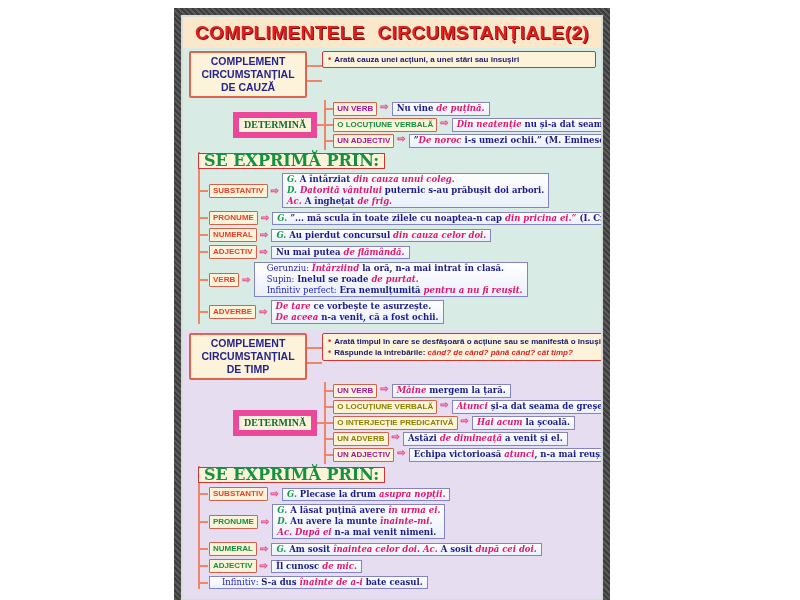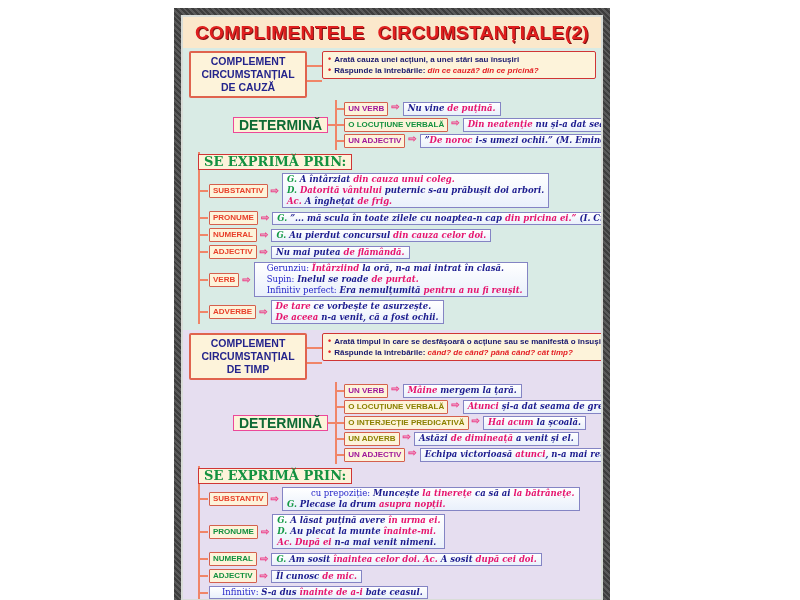--- a/index.html
+++ b/index.html
@@ -24,51 +24,51 @@
   .hdr{width:114px;flex:0 0 auto;background:#fdf3da;border:2px solid #e0634e;border-radius:2px;
        text-align:center;color:#24248c;font-weight:bold;font-size:10.5px;line-height:13px;padding:2px 0;}
   .hconn{width:15px;flex:0 0 auto;position:relative;align-self:stretch;}
   .hconn::before,.hconn::after{content:"";position:absolute;left:0;right:0;height:2px;background:#f08568;}
   .hconn::before{top:30%;} .hconn::after{top:62%;}
   .desc{flex:1 1 auto;background:#fdf3da;border:1px solid #d03535;border-radius:2px;padding:2px 5px;}
   .bl{font-size:8px;line-height:11px;white-space:nowrap;font-weight:bold;}
   .dot{color:#e31e24;margin-right:3px;font-size:9px;}
 
   .det{display:flex;align-items:center;margin:1px 0 2px 44px;}
-  .det-tag{background:#fdf3da;border:1px solid #ec4899;color:#0e6b35;
-           font-family:Liberation Sans, sans-serif;font-weight:bold;font-size:14px;
+  .det-tag{background:#fdf3da;border:6px solid #ec4899;color:#0e6b35;
+           font-family:Liberation Serif, serif;font-weight:bold;font-size:10px;
            padding:0 5px;line-height:14px;white-space:nowrap;}
   .det-link{width:7px;height:2px;background:#f08568;flex:0 0 auto;}
   .det-rows{border-left:2px solid #f08568;padding-left:7px;}
 
   .drow{display:flex;margin:2px 0;position:relative;}
   .drow::before{content:"";position:absolute;left:-7px;top:50%;margin-top:-1px;width:7px;height:2px;background:#f08568;}
 
   .expr{border-left:2px solid #f08568;margin-left:9px;margin-top:2px;}
   .expr-tag{display:inline-block;background:#fdf3da;border:1px solid #d03535;color:#13913f;
-            font-family:"DejaVu Serif",serif;font-weight:bold;font-size:13px;line-height:12px;
+            font-family:"DejaVu Serif",serif;font-weight:bold;font-size:16px;line-height:12px;
             padding:1px 5px;margin-left:-2px;white-space:nowrap;}
   .erow{display:flex;align-items:center;margin:3px 0;padding-left:9px;position:relative;}
   .erow::before{content:"";position:absolute;left:0;top:50%;margin-top:-1px;width:8px;height:2px;background:#f08568;}
 
   .tag{background:#fdf3da;border:1px solid #d4604e;border-radius:1px;font-weight:bold;
        font-size:8px;padding:0 3px;line-height:12px;white-space:nowrap;flex:0 0 auto;}
   .t-red{color:#e8402a;} .t-green{color:#13913f;} .t-purple{color:#a0189a;} .t-olive{color:#8b8000;}
 
   .arrow{color:#ee3f86;font-size:10px;font-weight:bold;margin:0 3px;line-height:1;flex:0 0 auto;}
 
   .ex{border:1px solid #8484c4;background:linear-gradient(180deg,#ffffff 0%,#e9f0fb 100%);
       padding:0 4px;font-family:"DejaVu Serif",serif;font-size:8.5px;line-height:11px;white-space:nowrap;}
   .exl{white-space:nowrap;}
   .ind{padding-left:16px;}
 
   .sub{background:#fdf3da;border:1px solid #d03535;font-family:"DejaVu Serif",serif;font-weight:bold;
        font-size:7.5px;line-height:9px;text-align:center;padding:1px 3px;flex:0 0 auto;margin-left:3px;}
 
-  .seg-b{color:#1b1b8e;font-weight:bold;font-style:italic;margin-top:11px;}
+  .seg-b{color:#1b1b8e;font-weight:bold;margin-top:11px;}
   .seg-r{color:#e6156e;font-weight:bold;font-style:italic;}
   .seg-g{color:#149a46;font-weight:bold;font-style:italic;}
   .seg-l{color:#2525c8;font-weight:normal;font-style:normal;margin-left:8px;}
   .seg-nb{color:#18186e;}
   .seg-rq{color:#e31e24;font-style:italic;}
 </style>
 </head>
 <body>
 
 <div class="frame">
@@ -82,21 +82,20 @@
 
     <div class="sec-top">
       <div class="hdr">
         <div>COMPLEMENT</div>
         <div>CIRCUMSTANȚIAL</div>
         <div>DE CAUZĂ</div>
       </div>
       <div class="hconn"></div>
       <div class="desc">
         <div class="bl"><span class="dot">•</span><span><span class="seg-nb">Arată cauza unei acțiuni, a unei stări sau însușiri</span></span></div>
-        <div class="bl"><span class="dot">•</span><span><span class="seg-nb">Răspunde la întrebările: </span><span class="seg-rq">din ce cauză? din ce pricină?</span></span></div>
       </div>
     </div>
 
     <div class="det">
       <span class="det-tag">DETERMINĂ</span>
       <span class="det-link"></span>
       <div class="det-rows">
         <div class="drow">
           <span class="tag t-purple">UN VERB</span>
           <span class="arrow">⇨</span>
@@ -214,31 +213,30 @@
       </div>
     </div>
 
     <div class="expr">
       <span class="expr-tag">SE EXPRIMĂ PRIN:</span>
 
       <div class="erow">
         <span class="tag t-red">SUBSTANTIV</span>
         <span class="arrow">⇨</span>
         <div class="ex">
-          <div class="exl ind"><span class="seg-l">cu prepoziție: </span><span class="seg-b">Muncește </span><span class="seg-r">la tinerețe </span><span class="seg-b">ca să ai </span><span class="seg-r">la bătrânețe.</span></div>
           <div class="exl"><span class="seg-g">G. </span><span class="seg-b">Plecase la drum </span><span class="seg-r">asupra nopții.</span></div>
         </div>
       </div>
 
       <div class="erow">
         <span class="tag t-green">PRONUME</span>
         <span class="arrow">⇨</span>
         <div class="ex">
           <div class="exl"><span class="seg-g">G. </span><span class="seg-b">A lăsat puțină avere </span><span class="seg-r">în urma ei.</span></div>
-          <div class="exl"><span class="seg-g">D. </span><span class="seg-b">Au plecat la munte </span><span class="seg-r">înainte-mi.</span></div>
+          <div class="exl"><span class="seg-g">D. </span><span class="seg-b">Au avere la munte </span><span class="seg-r">înainte-mi.</span></div>
           <div class="exl"><span class="seg-r">Ac. </span><span class="seg-r">După ei </span><span class="seg-b">n-a mai venit nimeni.</span></div>
         </div>
       </div>
 
       <div class="erow">
         <span class="tag t-green">NUMERAL</span>
         <span class="arrow">⇨</span>
         <span class="ex"><span class="seg-g">G. </span><span class="seg-b">Am sosit </span><span class="seg-r">înaintea celor doi. </span><span class="seg-r">Ac. </span><span class="seg-b">A sosit </span><span class="seg-r">după cei doi.</span></span>
       </div>
 

